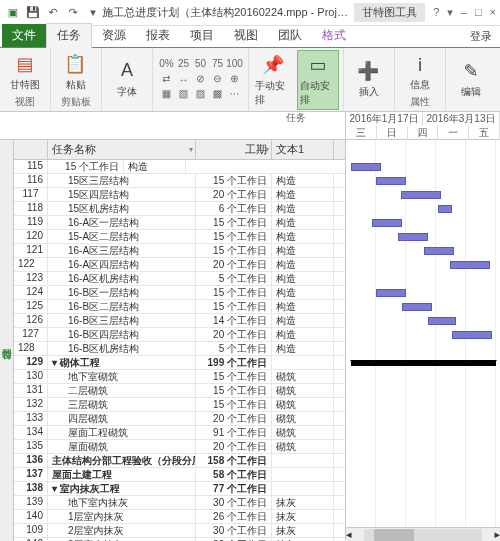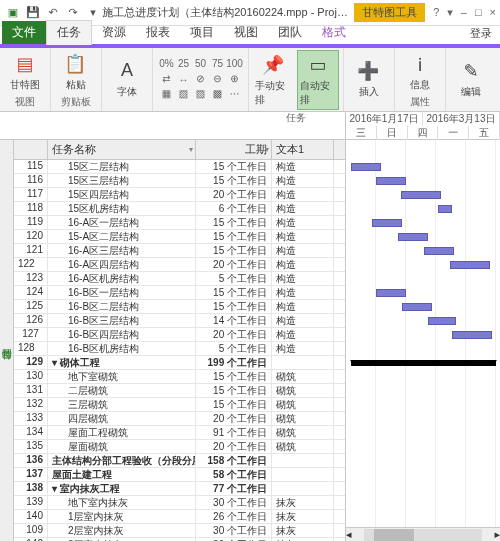--- a/index.html
+++ b/index.html
@@ -3,21 +3,21 @@
 <meta charset="utf-8">
 <style>
 *{box-sizing:border-box;margin:0;padding:0;font-family:"Microsoft YaHei","Segoe UI",sans-serif}
 body{background:#fff;width:500px;height:541px;overflow:hidden;font-size:11px;color:#333}
 .titlebar{height:26px;background:#fff;display:flex;align-items:center;border-bottom:1px solid #ddd;padding:0 4px}
 .qa{display:flex;gap:2px;align-items:center}
 .qa-btn{width:18px;height:18px;display:flex;align-items:center;justify-content:center;color:#555}
 .title-center{flex:1;display:flex;align-items:center;justify-content:center;gap:4px;font-size:11px;color:#444}
 .tool-box{font-size:11px;color:#444;margin-left:6px}
 .winctl{display:flex;gap:8px;color:#666;margin-left:8px}
-.ribbon-tabs{height:22px;display:flex;align-items:end;padding-left:2px;background:#fff;border-bottom:4px solid #8b5cf6}
+.ribbon-tabs{height:22px;display:flex;align-items:end;padding-left:2px;background:#fff;border-bottom:1px solid #8b5cf6}
 .tab{padding:3px 10px;font-size:12px;color:#444;cursor:pointer}
 .tab.file{background:#2b7d2b;color:#fff}
 .tab.active{background:#f3f3f3;border:1px solid #d4d4d4;border-bottom:1px solid #f3f3f3;margin-bottom:-1px}
 .tab.context{color:#9d55c8}
 .login{margin-left:auto;padding:3px 8px;color:#444}
 .ribbon{height:64px;background:#f3f3f3;display:flex;border-bottom:1px solid #c8c8c8}
 .group{display:flex;flex-direction:column;align-items:center;border-right:1px solid #ddd;padding:2px 4px}
 .group-body{flex:1;display:flex;align-items:center;gap:2px}
 .group-label{font-size:10px;color:#666;padding:1px 0}
 .big-btn{display:flex;flex-direction:column;align-items:center;width:42px;padding:2px;font-size:10px;color:#444;gap:2px}
@@ -62,21 +62,21 @@
   <div class="qa">
     <span class="qa-btn" style="color:#2b7d2b">▣</span>
     <span class="qa-btn">💾</span>
     <span class="qa-btn">↶</span>
     <span class="qa-btn">↷</span>
     <span class="qa-btn">▾</span>
   </div>
   <div class="title-center">
     <span>施工总进度计划（主体结构20160224.mpp - Proj…</span>
   </div>
-  <span class="tool-box" style="background:#eab308;padding:2px 8px">甘特图工具</span>
+  <span class="tool-box" style="background:#e5e5e5;padding:2px 8px">甘特图工具</span>
   <div class="winctl">
     <span>?</span>
     <span>▾</span>
     <span>–</span>
     <span>□</span>
     <span>×</span>
   </div>
 </div>
 
 <div class="ribbon-tabs">
@@ -213,32 +213,31 @@
           <span>工期</span>
           <span class="dd">▾</span>
         </div>
       <div class="th col-txt">
           <span>文本1</span>
         </div>
     </div>
     <div class="tbody" id="tbody">
         <div class="tr">
           <div class="td col-id" style="text-align:right">115</div>
-          <div class="td col-name" style="padding-left:20px">15区二层结构</div>
           <div class="td col-dur" style="text-align:right">15 个工作日</div>
           <div class="td col-txt">构造</div>
         </div>
         <div class="tr">
           <div class="td col-id" style="text-align:right">116</div>
           <div class="td col-name" style="padding-left:20px">15区三层结构</div>
           <div class="td col-dur" style="text-align:right">15 个工作日</div>
           <div class="td col-txt">构造</div>
         </div>
         <div class="tr">
-          <div class="td col-id" style="text-align:right">117</div>
+          <div class="td col-id" style="text-align:center">117</div>
           <div class="td col-name" style="padding-left:20px">15区四层结构</div>
           <div class="td col-dur" style="text-align:right">20 个工作日</div>
           <div class="td col-txt">构造</div>
         </div>
         <div class="tr">
           <div class="td col-id" style="text-align:right">118</div>
           <div class="td col-name" style="padding-left:20px">15区机房结构</div>
           <div class="td col-dur" style="text-align:right">6 个工作日</div>
           <div class="td col-txt">构造</div>
         </div>

